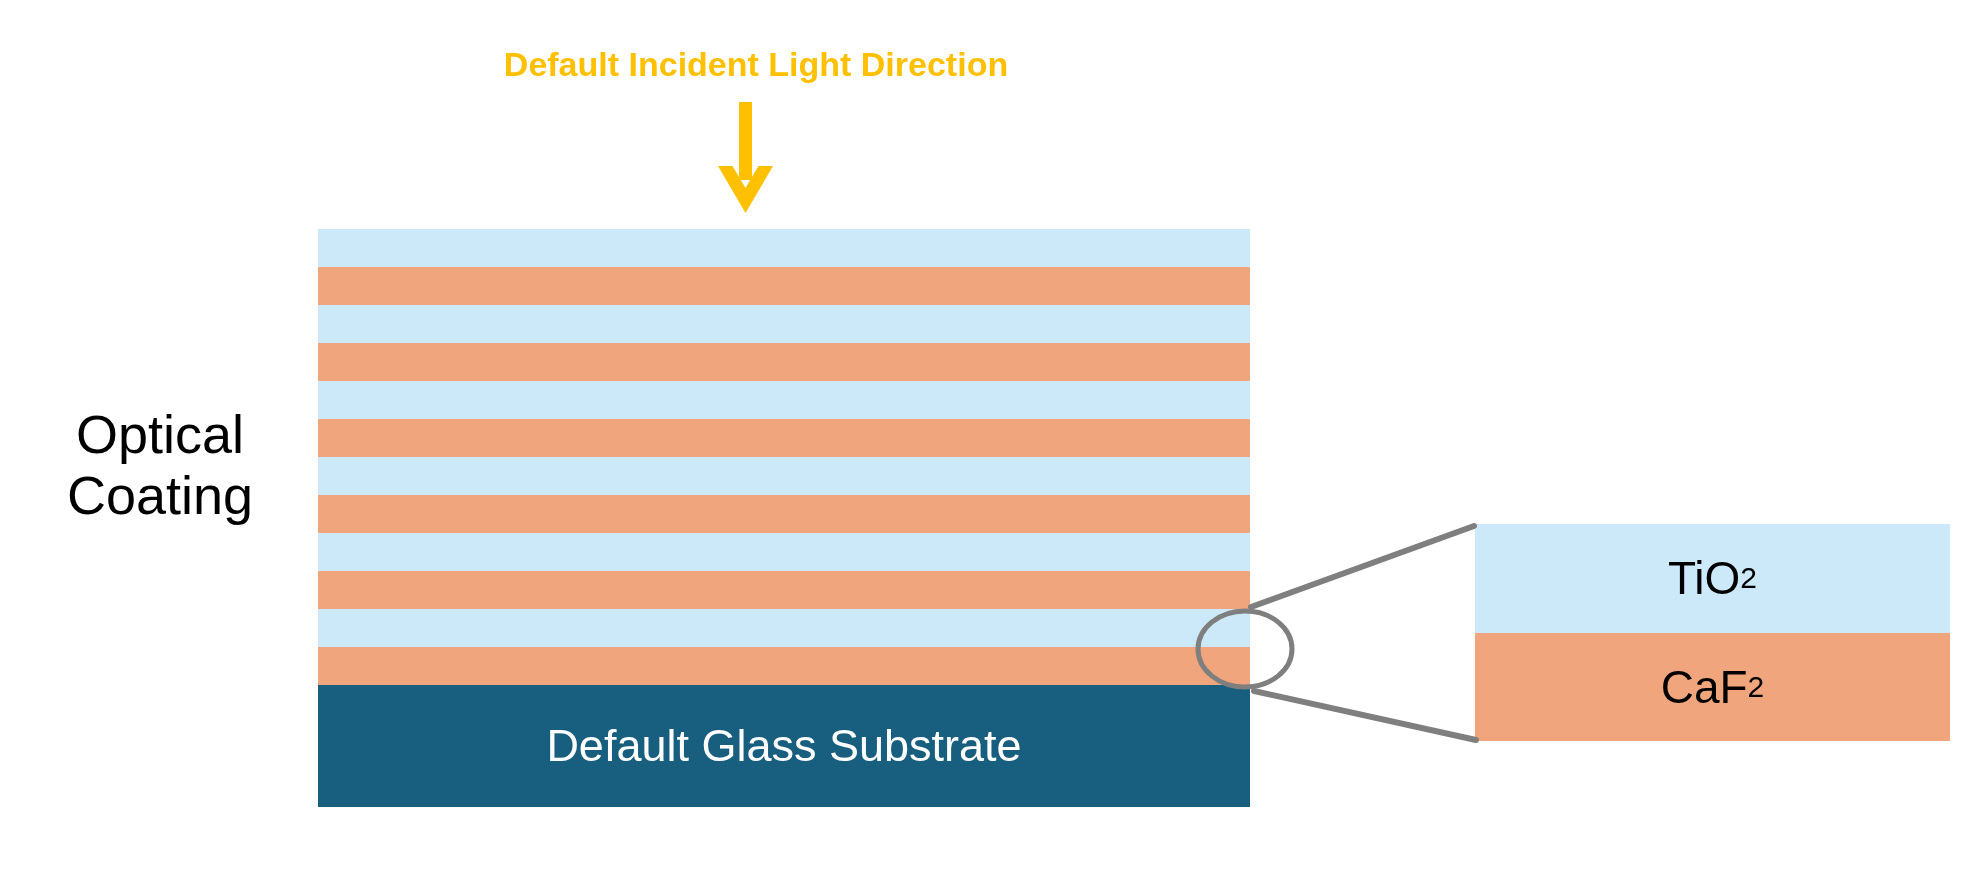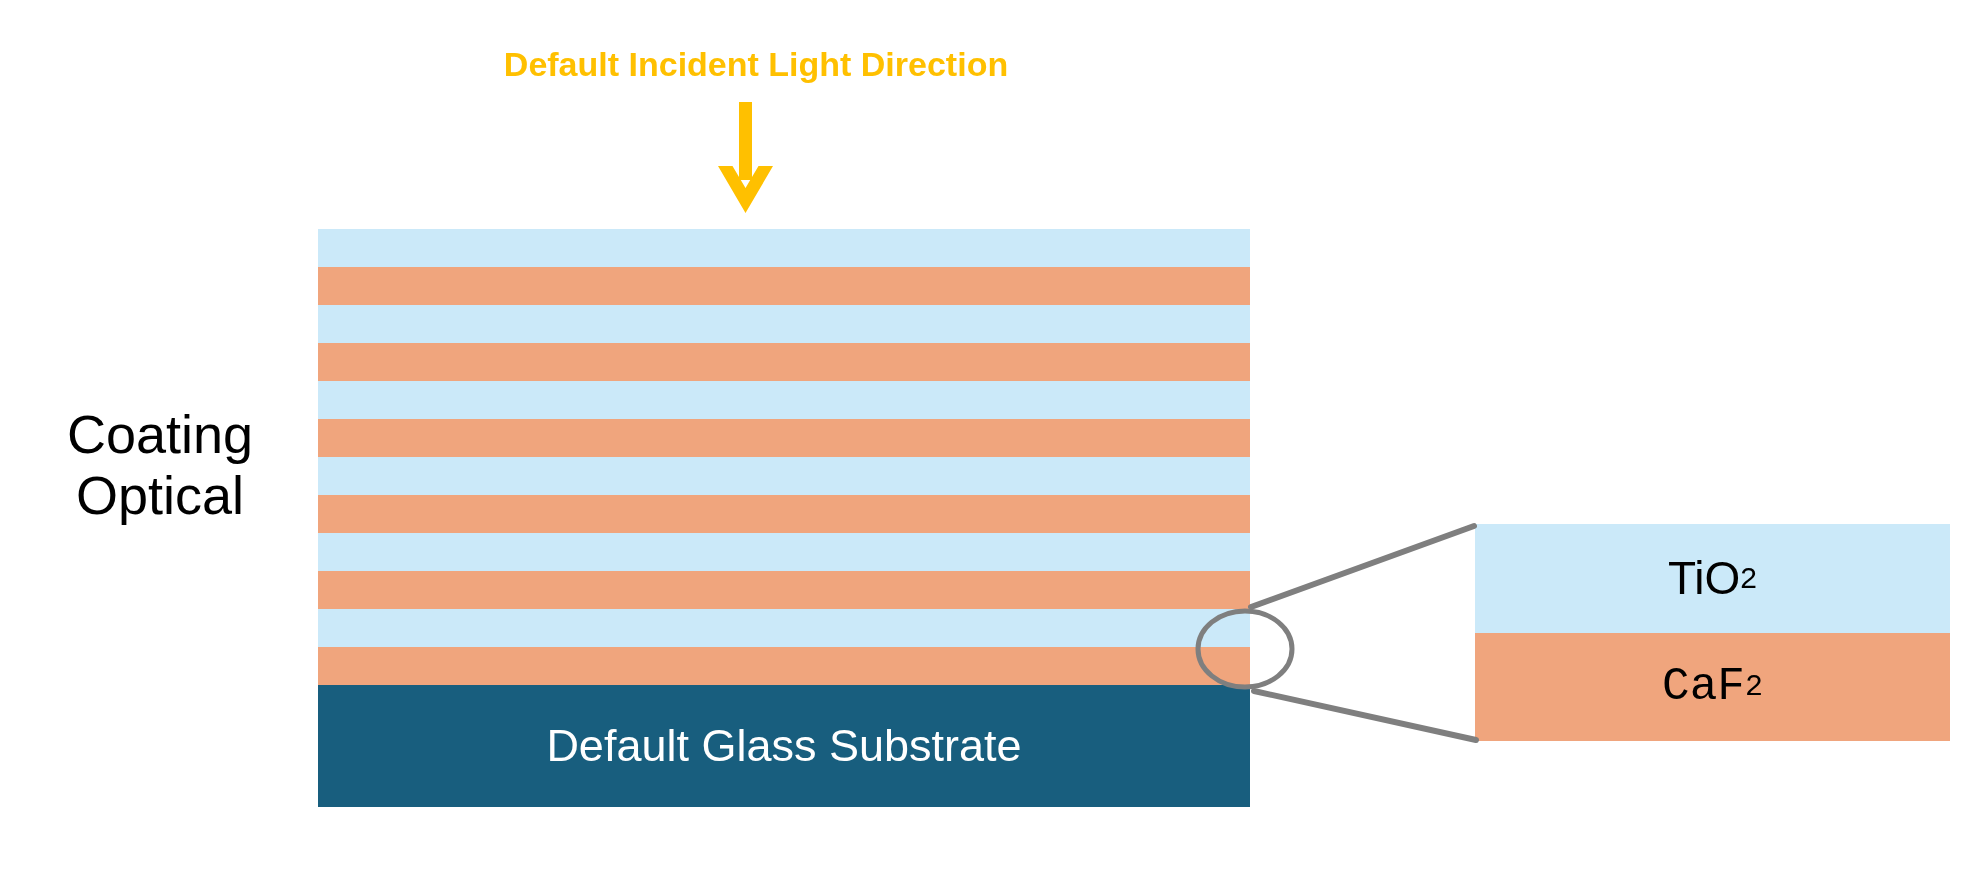--- a/index.html
+++ b/index.html
@@ -43,21 +43,21 @@
 
   
   .stack {
     position: absolute;
     left: 318px;
     top: 229px;
     width: 932px;
   }
   .layer { width: 100%; height: 38px; }
   .tio2 { background: var(--c-tio2, #CBE9F9); }
-  .caf2 { background: var(--c-caf2, #F0A57D); font-family: Liberation Mono, monospace; }
+  .caf2 { background: var(--c-caf2, #F0A57D); }
 
   
   .substrate {
     position: absolute;
     left: 318px;
     top: 685px;
     width: 932px;
     height: 122px;
     background: var(--c-substrate, #185E7E);
     display: flex;
@@ -108,22 +108,22 @@
   .outline-stroke.thin { stroke-width: 5; }
 </style>
 </head>
 <body>
 
 <div class="canvas">
 
   <div class="title">Default Incident Light Direction</div>
 
   <div class="stack-label">
+    <span>Optical</span>
     <span>Coating</span>
-    <span>Optical</span>
   </div>
 
   <div class="stack">
       <div class="layer tio2"></div>
       <div class="layer caf2"></div>
       <div class="layer tio2"></div>
       <div class="layer caf2"></div>
       <div class="layer tio2"></div>
       <div class="layer caf2"></div>
       <div class="layer tio2"></div>

